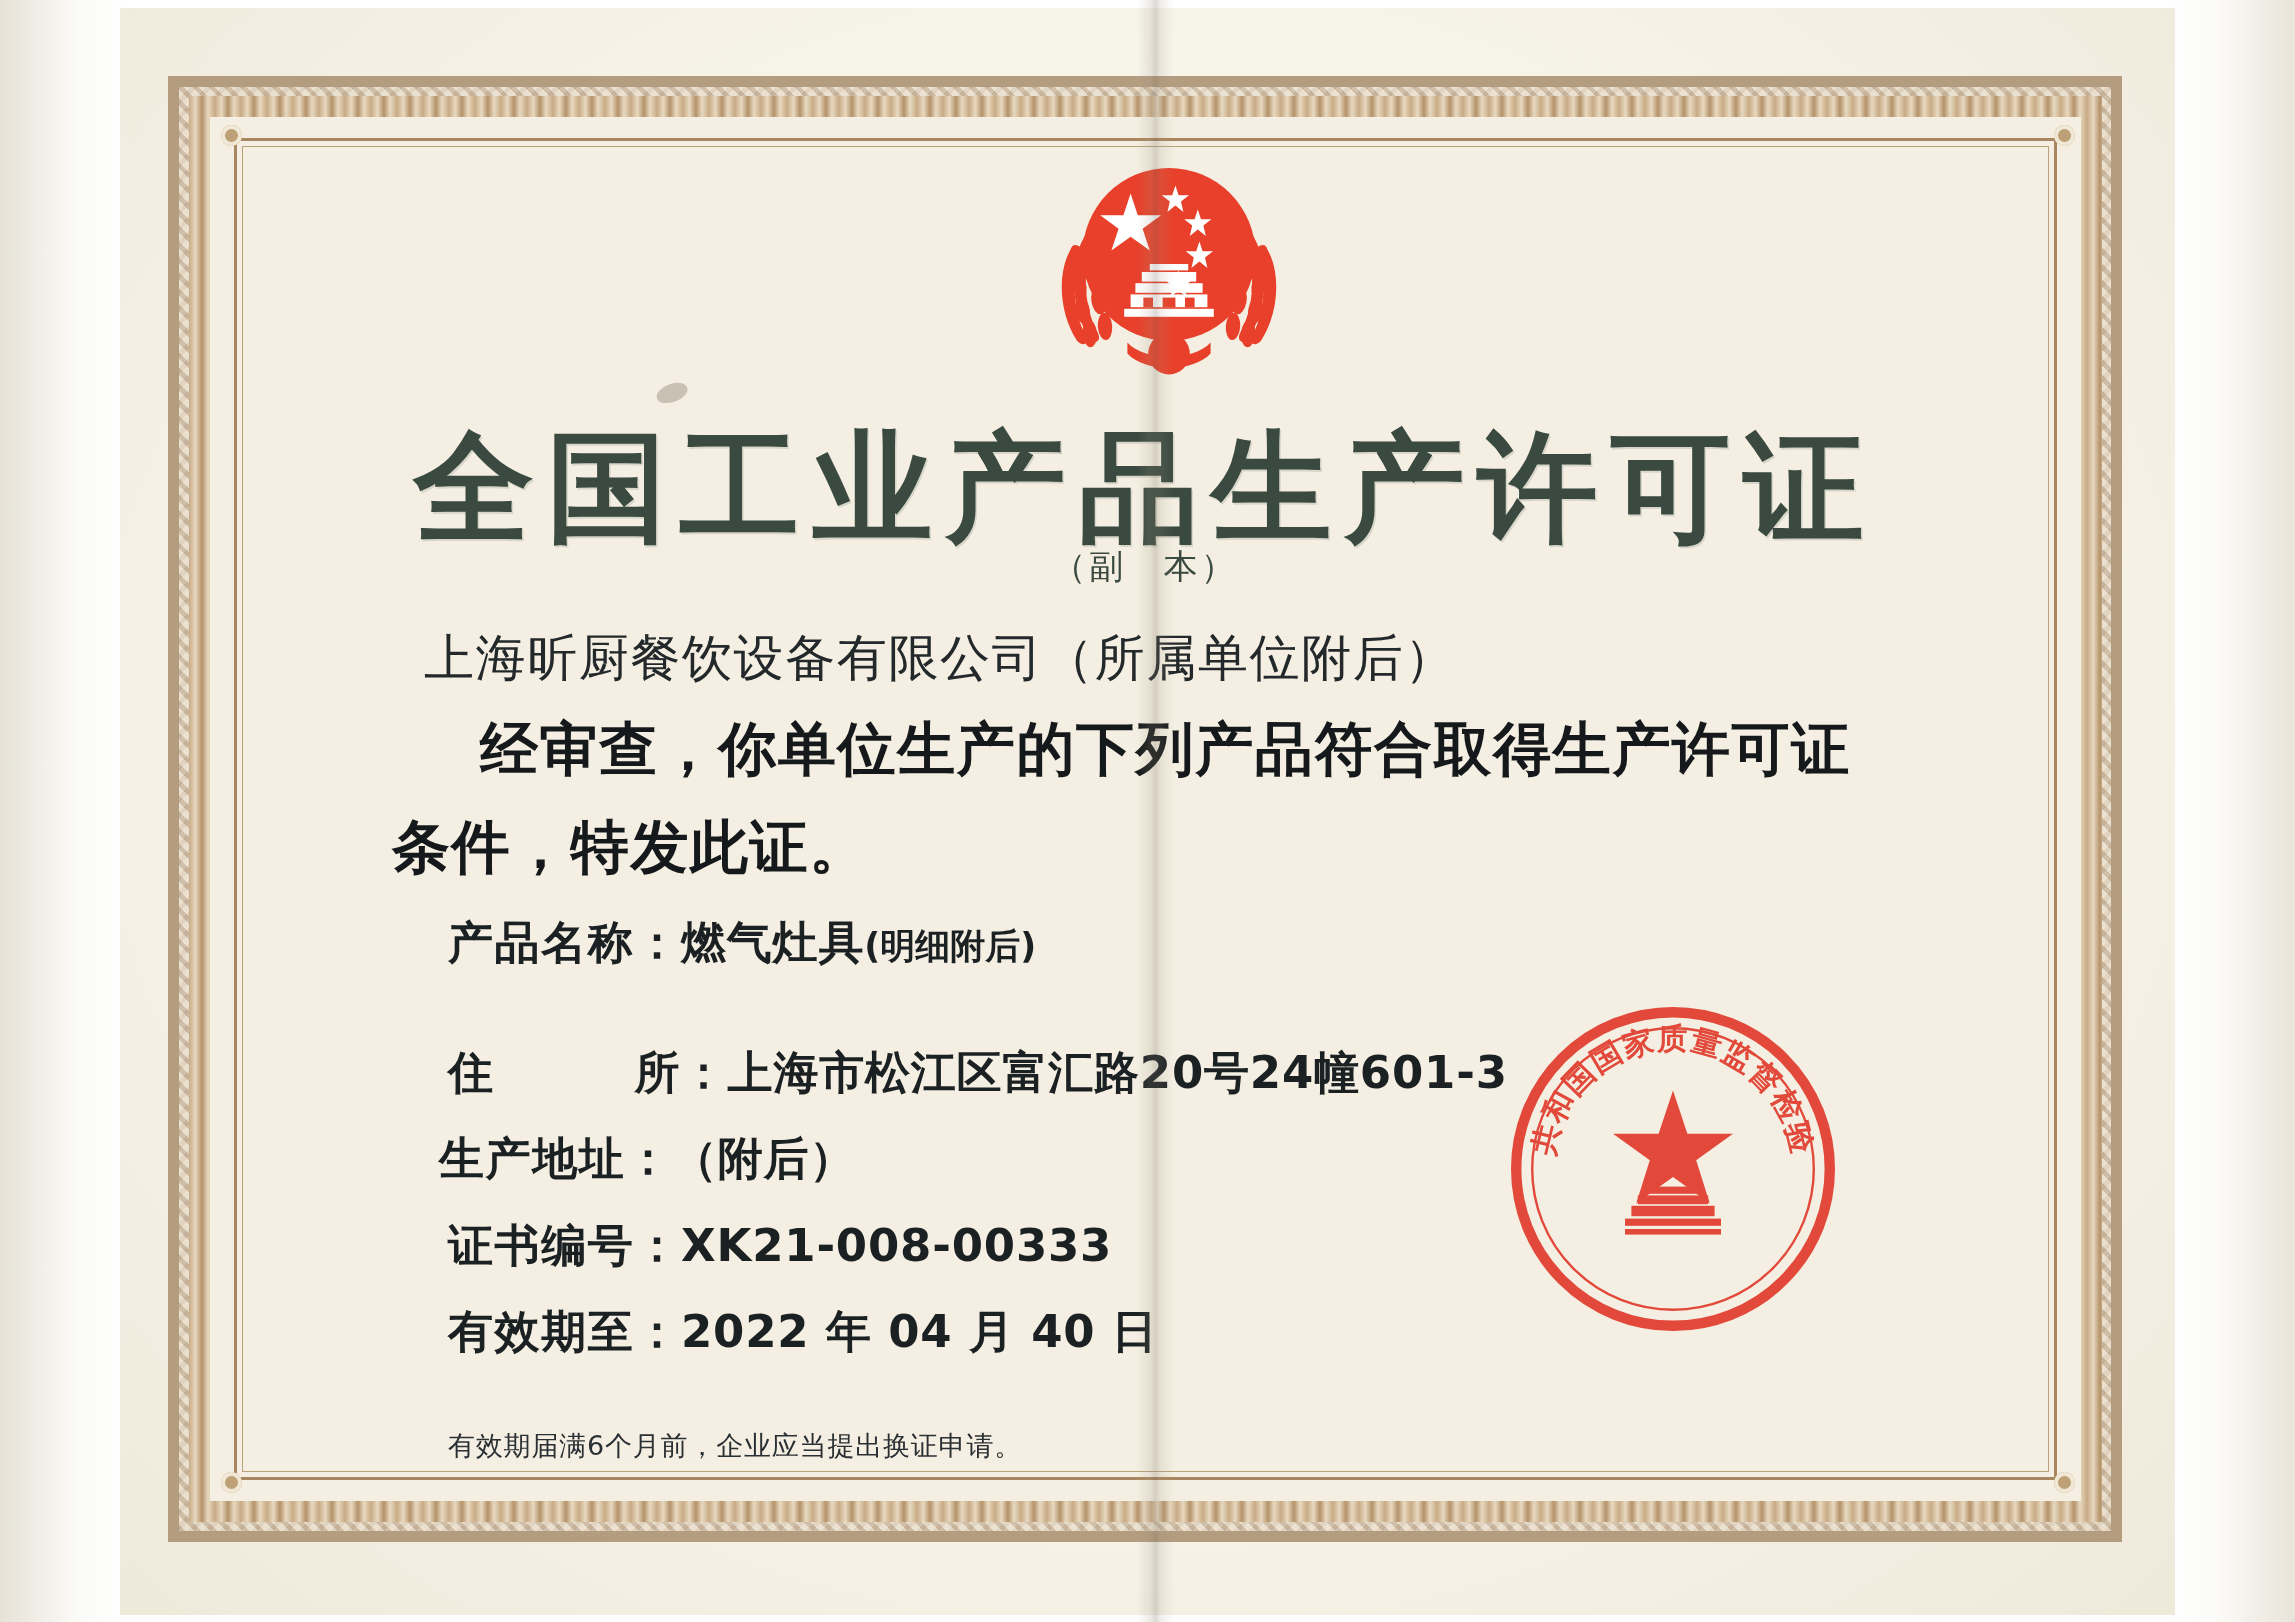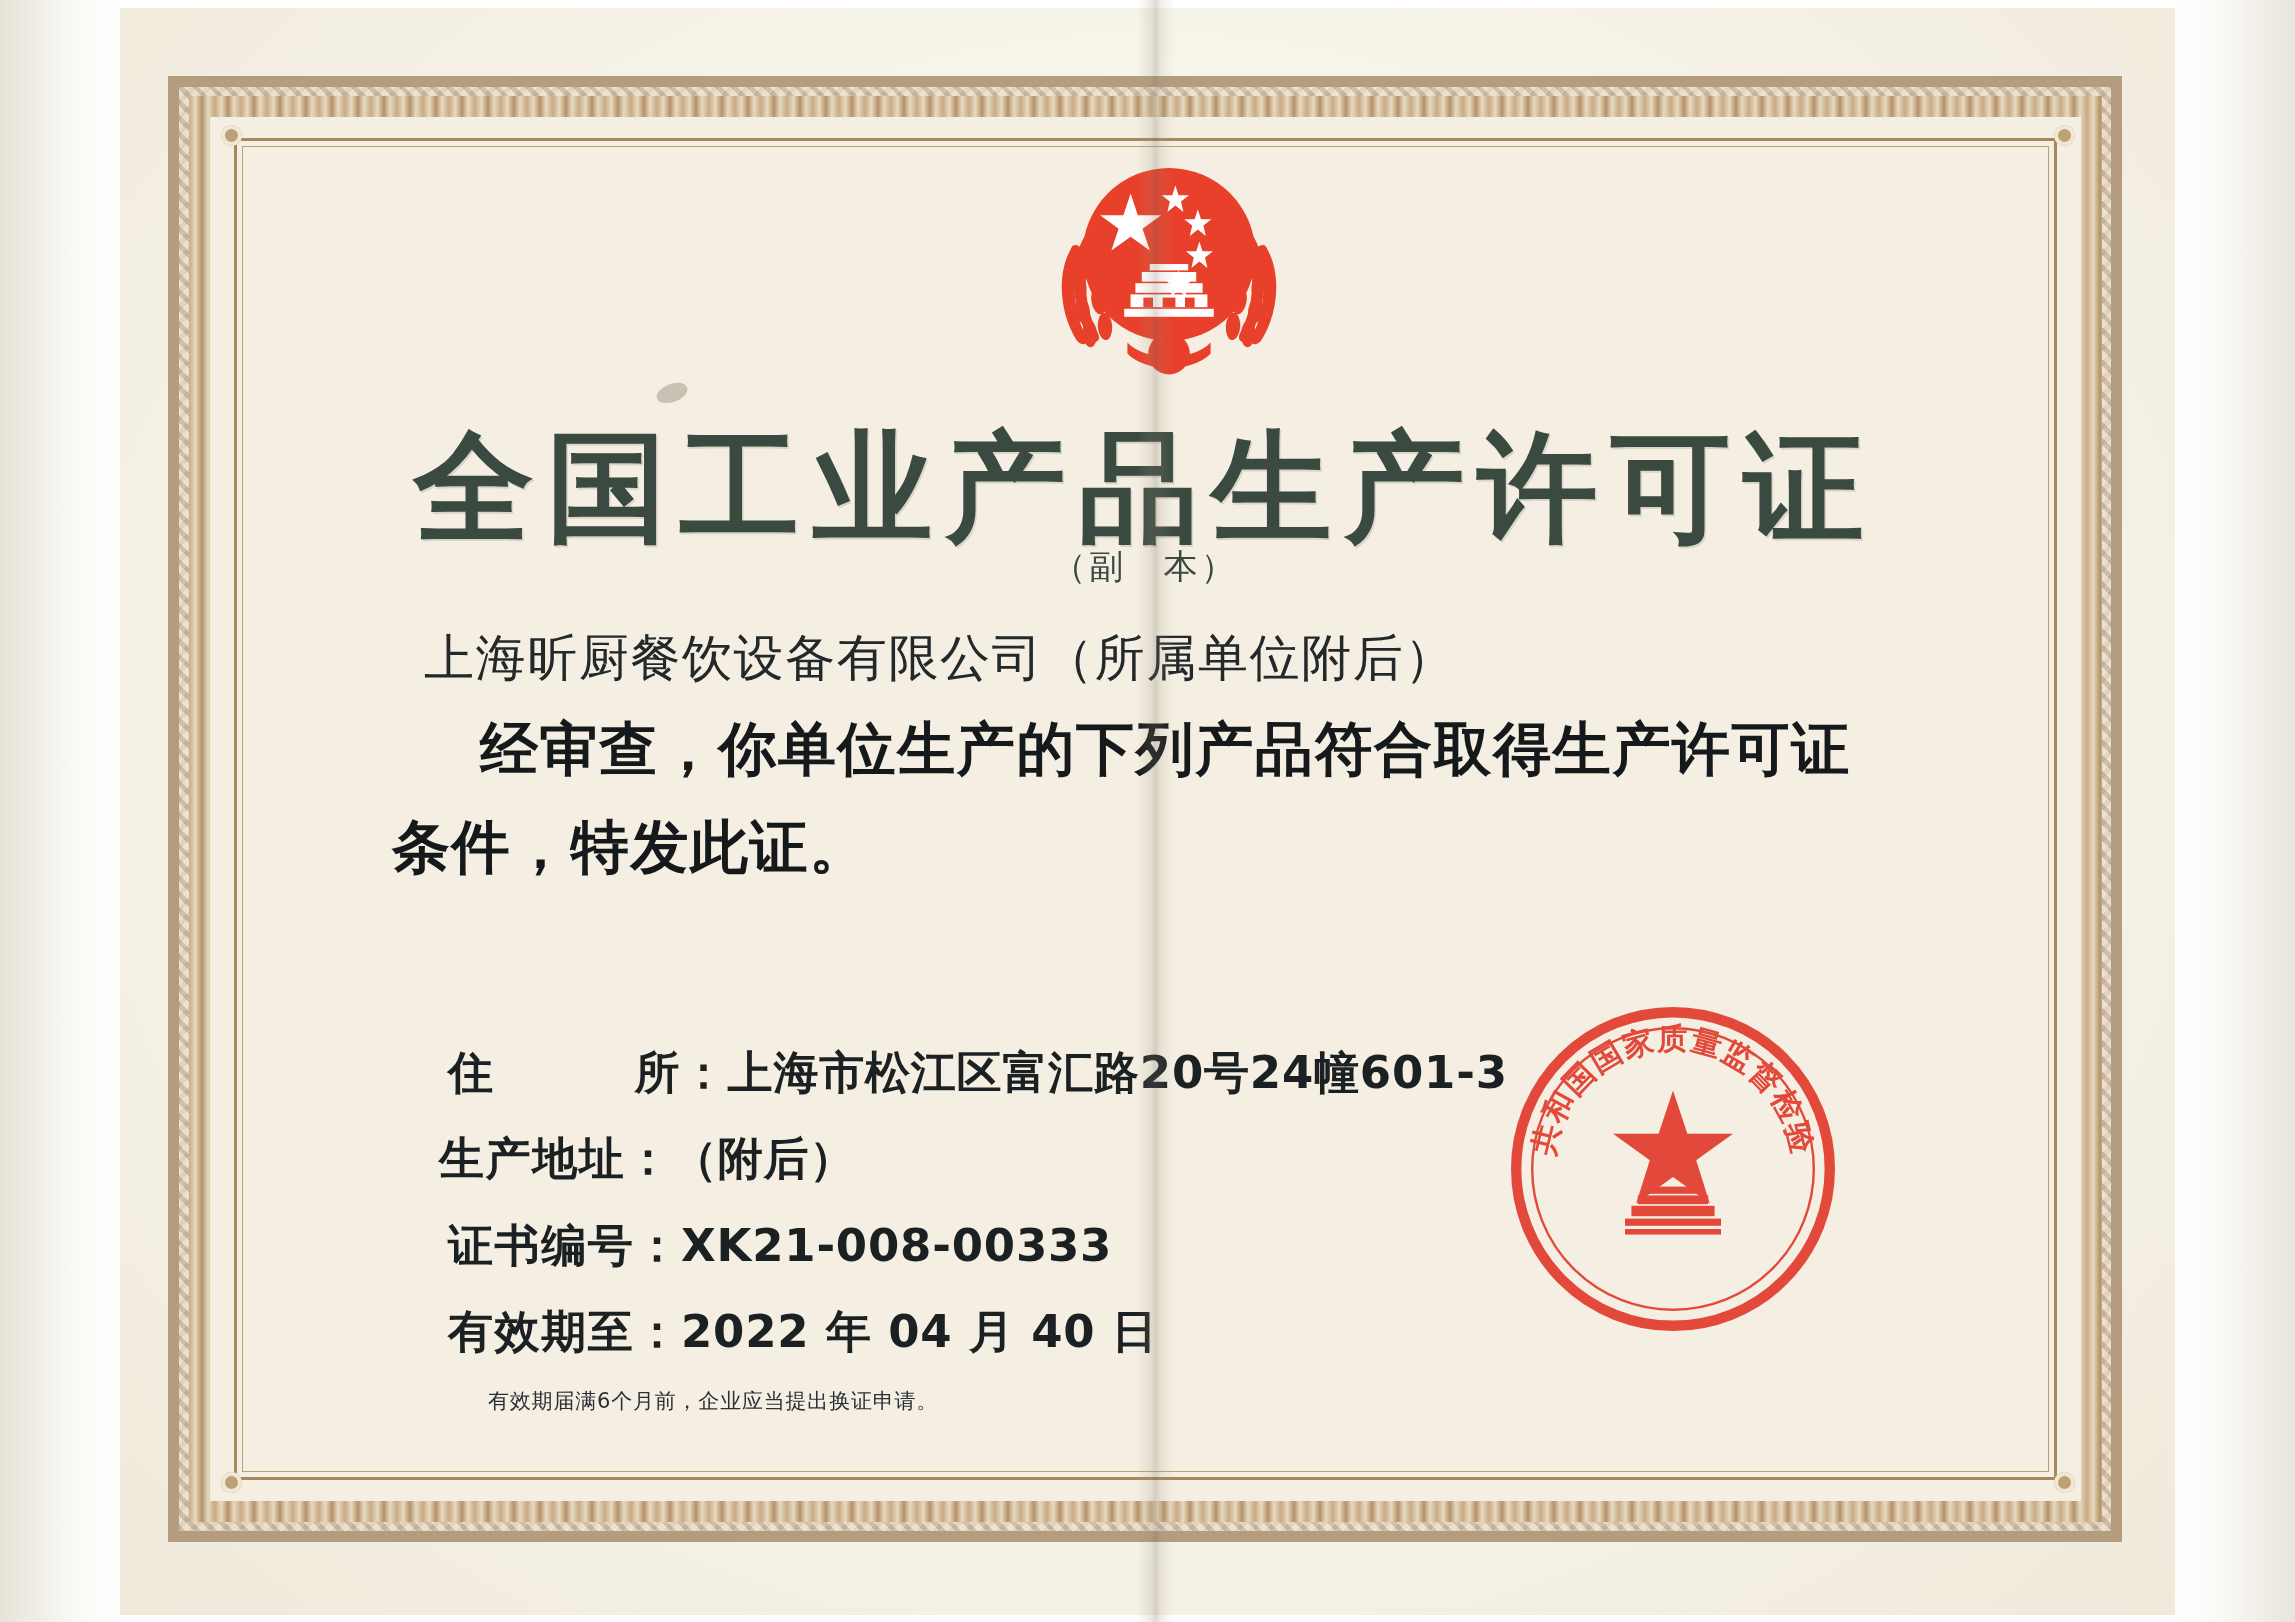--- a/index.html
+++ b/index.html
@@ -265,27 +265,26 @@
     font-weight: bold;
     color: #1b2023;
     white-space: nowrap;
     letter-spacing: 1.6px;
   }
   .issue-date span { margin: 0 8px; }
 
   .footnote {
     position: absolute;
     left: 208px;
-    top: 1243px;
-    font-family: "DejaVu Sans", "Liberation Sans", sans-serif;
-    font-size: 21px;
+    top: 1284px;
+    font-family: "DejaVu Sans", "Liberation Sans", sans-serif;
+    font-size: 27px;
     color: #2a2f33;
     letter-spacing: 0.8px;
     white-space: nowrap;
-    margin-left: 40px;
   }
 
   
   .seal {
     position: absolute;
     left: 1265px;
     top: 857px;
     width: 336px;
     height: 336px;
     z-index: 20;
@@ -384,20 +383,23 @@
     <div class="smudge"></div>
 
     <div class="title">全国工业产品生产许可证</div>
     <div class="subtitle">（副　本）</div>
 
     <div class="company">上海昕厨餐饮设备有限公司（所属单位附后）</div>
 
     <div class="body-1">经审查，你单位生产的下列产品符合取得生产许可证</div>
     <div class="body-2">条件，特发此证。</div>
 
+    <div class="field f-product">
+      <span class="label">产品名称：</span><span class="value">燃气灶具</span><span class="value-small">(明细附后)</span>
+    </div>
 
     <div class="field f-address">
       <span class="label">住　　　所：</span><span class="value">上海市松江区富汇路20号24幢601-3</span>
     </div>
 
     <div class="field f-factory">
       <span class="label">生产地址：</span><span class="value">（附后）</span>
     </div>
 
     <div class="field f-certno">

